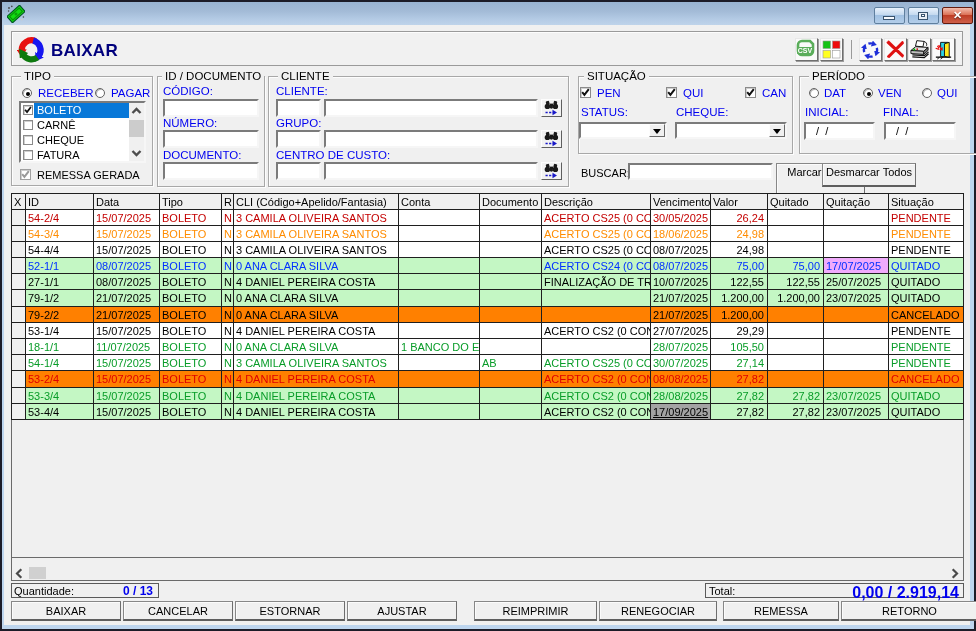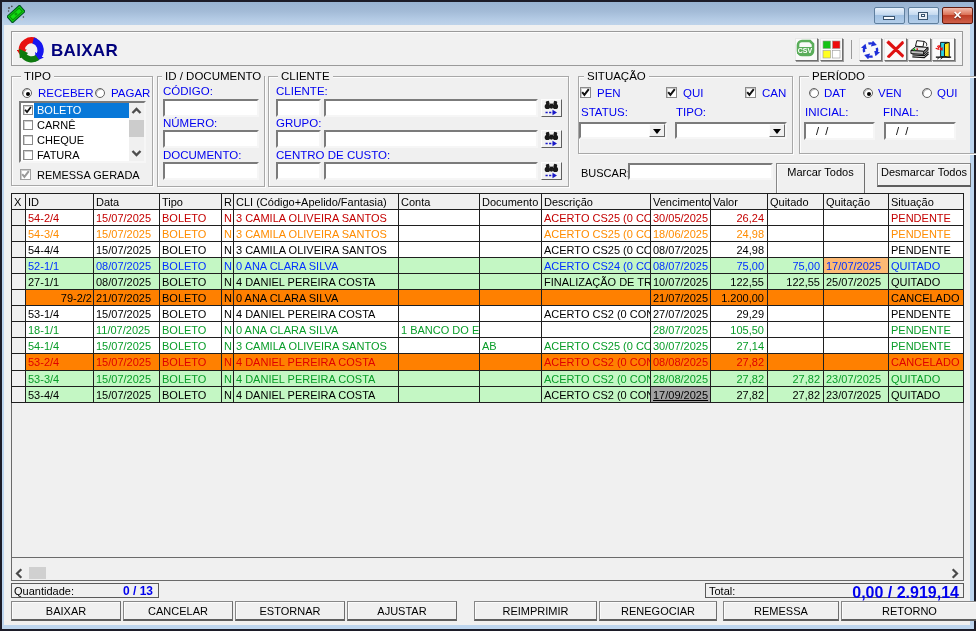--- a/index.html
+++ b/index.html
@@ -246,21 +246,21 @@
     </svg>
   </span>
 <div class="bl" style="left:683px;top:87px">QUI</div>
 <span style="position:absolute;left:745px;top:87px;width:11px;height:11px;background:#fff;border:1px solid #8a8a8a;box-shadow:inset 1px 1px 0 #cfcfcf">
     <svg width="9" height="9" viewBox="0 0 9 9" style="position:absolute;left:0;top:0">
       <path d="M1.2 4.2 L3.4 6.8 L7.8 1.2" stroke="#111" stroke-width="2" fill="none"></path>
     </svg>
   </span>
 <div class="bl" style="left:762px;top:87px">CAN</div>
 <div class="bl" style="left:581px;top:106px">STATUS:</div>
-<div class="bl" style="left:676px;top:106px">TIPO:</div>
+<div class="bl" style="left:676px;top:106px">CHEQUE:</div>
 <div class="inp" style="left:579px;top:122px;width:88px;height:17px">
     <span class="cbtn"></span>
   </div>
 <div class="inp" style="left:675px;top:122px;width:112px;height:17px">
     <span class="cbtn"></span>
   </div>
 
 <div class="grp" style="left:799px;top:76px;width:179px;height:78px">
     <span class="glab" style="left:9px">PERÍODO</span>
   </div>
@@ -273,21 +273,21 @@
 <span style="position:absolute;left:922px;top:88px;width:10px;height:10px;border-radius:50%;background:#fff;border:1px solid #636363;box-shadow:inset 1px 1px 0 #b5b5b5"></span>
 <div class="bl" style="left:937px;top:87px">QUI</div>
 <div class="bl" style="left:805px;top:106px">INICIAL:</div>
 <div class="bl" style="left:883px;top:106px">FINAL:</div>
 <div class="inp" style="left:804px;top:122px;width:71px;height:18px;padding-left:10px;line-height:14px">/&nbsp;&nbsp;/</div>
 <div class="inp" style="left:884px;top:122px;width:72px;height:18px;padding-left:10px;line-height:14px">/&nbsp;&nbsp;/</div>
 
 <span class="abs" style="left:581px;top:167px;font-size:11px">BUSCAR:</span>
 <div class="inp" style="left:628px;top:163px;width:145px;height:17px"></div>
 <div class="btn" style="left:776px;top:163px;width:89px;height:36px;line-height:16px">Marcar Todos</div>
-<div class="btn" style="left:877px;top:163px;width:94px;height:24px;line-height:16px">Desmarcar Todos</div>
+<div class="btn" style="left:822px;top:163px;width:94px;height:24px;line-height:16px">Desmarcar Todos</div>
 
 <div class="abs" style="left:11px;top:193px;width:953px;height:365px;border:1px solid #6a6a6a"></div>
 <div class="abs" style="left:11px;top:558px;width:953px;height:23px;border:1px solid #6a6a6a;border-top:none"></div>
 <div class="abs" style="left:11px;top:557px;width:953px;height:1px;background:#6a6a6a"></div>
 <table id="grid">
     <colgroup>
       <col style="width:14px">
       <col style="width:68px">
       <col style="width:66px">
       <col style="width:62px">
@@ -373,42 +373,58 @@
         <td class="" style="color:#0030ff;background:#c4f7c4;">08/07/2025</td>
         <td class="" style="color:#0030ff;background:#c4f7c4;">BOLETO</td>
         <td class="" style="color:#0030ff;background:#c4f7c4;">N</td>
         <td class="" style="color:#0030ff;background:#c4f7c4;">0 ANA CLARA SILVA</td>
         <td class="" style="color:#0030ff;background:#c4f7c4;"></td>
         <td class="" style="color:#0030ff;background:#c4f7c4;"></td>
         <td class="" style="color:#0030ff;background:#c4f7c4;">ACERTO CS24 (0 CONTAS)</td>
         <td class="" style="color:#0030ff;background:#c4f7c4;">08/07/2025</td>
         <td class="" style="text-align:right;padding-right:3px;color:#0030ff;background:#c4f7c4;">75,00</td>
         <td class="" style="text-align:right;padding-right:3px;color:#0030ff;background:#c4f7c4;">75,00</td>
-        <td class="" style="color:#0030ff;background:#fdba74;">17/07/2025</td>
+        <td class="" style="color:#0030ff;background:#f0abfc;">17/07/2025</td>
         <td class="" style="color:#0030ff;background:#c4f7c4;">QUITADO</td>
       </tr>
       <tr>
         <td class="xc" style=""></td>
         <td class="" style="color:#000;background:#c4f7c4;">27-1/1</td>
         <td class="" style="color:#000;background:#c4f7c4;">08/07/2025</td>
         <td class="" style="color:#000;background:#c4f7c4;">BOLETO</td>
         <td class="" style="color:#000;background:#c4f7c4;">N</td>
         <td class="" style="color:#000;background:#c4f7c4;">4 DANIEL PEREIRA COSTA</td>
         <td class="" style="color:#000;background:#c4f7c4;"></td>
         <td class="" style="color:#000;background:#c4f7c4;"></td>
         <td class="" style="color:#000;background:#c4f7c4;">FINALIZAÇÃO DE TRABALHO</td>
         <td class="" style="color:#000;background:#c4f7c4;">10/07/2025</td>
         <td class="" style="text-align:right;padding-right:3px;color:#000;background:#c4f7c4;">122,55</td>
         <td class="" style="text-align:right;padding-right:3px;color:#000;background:#c4f7c4;">122,55</td>
         <td class="" style="color:#000;background:#c4f7c4;">25/07/2025</td>
         <td class="" style="color:#000;background:#c4f7c4;">QUITADO</td>
       </tr>
-      <tr>
-        <td class="xc" style=""></td>
-        <td class="" style="color:#000;background:#ff8000;text-align:right;">79-2/2</td>
+      <tr class="h17">
+        <td class="xc" style=""></td>
+        <td class="" style="color:#000;background:#c4f7c4;">79-1/2</td>
+        <td class="" style="color:#000;background:#c4f7c4;">21/07/2025</td>
+        <td class="" style="color:#000;background:#c4f7c4;">BOLETO</td>
+        <td class="" style="color:#000;background:#c4f7c4;">N</td>
+        <td class="" style="color:#000;background:#c4f7c4;">0 ANA CLARA SILVA</td>
+        <td class="" style="color:#000;background:#c4f7c4;"></td>
+        <td class="" style="color:#000;background:#c4f7c4;"></td>
+        <td class="" style="color:#000;background:#c4f7c4;"></td>
+        <td class="" style="color:#000;background:#c4f7c4;">21/07/2025</td>
+        <td class="" style="text-align:right;padding-right:3px;color:#000;background:#c4f7c4;">1.200,00</td>
+        <td class="" style="text-align:right;padding-right:3px;color:#000;background:#c4f7c4;">1.200,00</td>
+        <td class="" style="color:#000;background:#c4f7c4;">23/07/2025</td>
+        <td class="" style="color:#000;background:#c4f7c4;">QUITADO</td>
+      </tr>
+      <tr>
+        <td class="xc" style=""></td>
+        <td class="" style="color:#000;background:#ff8000;">79-2/2</td>
         <td class="" style="color:#000;background:#ff8000;">21/07/2025</td>
         <td class="" style="color:#000;background:#ff8000;">BOLETO</td>
         <td class="" style="color:#000;background:#ff8000;">N</td>
         <td class="" style="color:#000;background:#ff8000;">0 ANA CLARA SILVA</td>
         <td class="" style="color:#000;background:#ff8000;"></td>
         <td class="" style="color:#000;background:#ff8000;"></td>
         <td class="" style="color:#000;background:#ff8000;"></td>
         <td class="" style="color:#000;background:#ff8000;">21/07/2025</td>
         <td class="" style="text-align:right;padding-right:3px;color:#000;background:#ff8000;">1.200,00</td>
         <td class="" style="text-align:right;padding-right:3px;color:#000;background:#ff8000;"></td>

